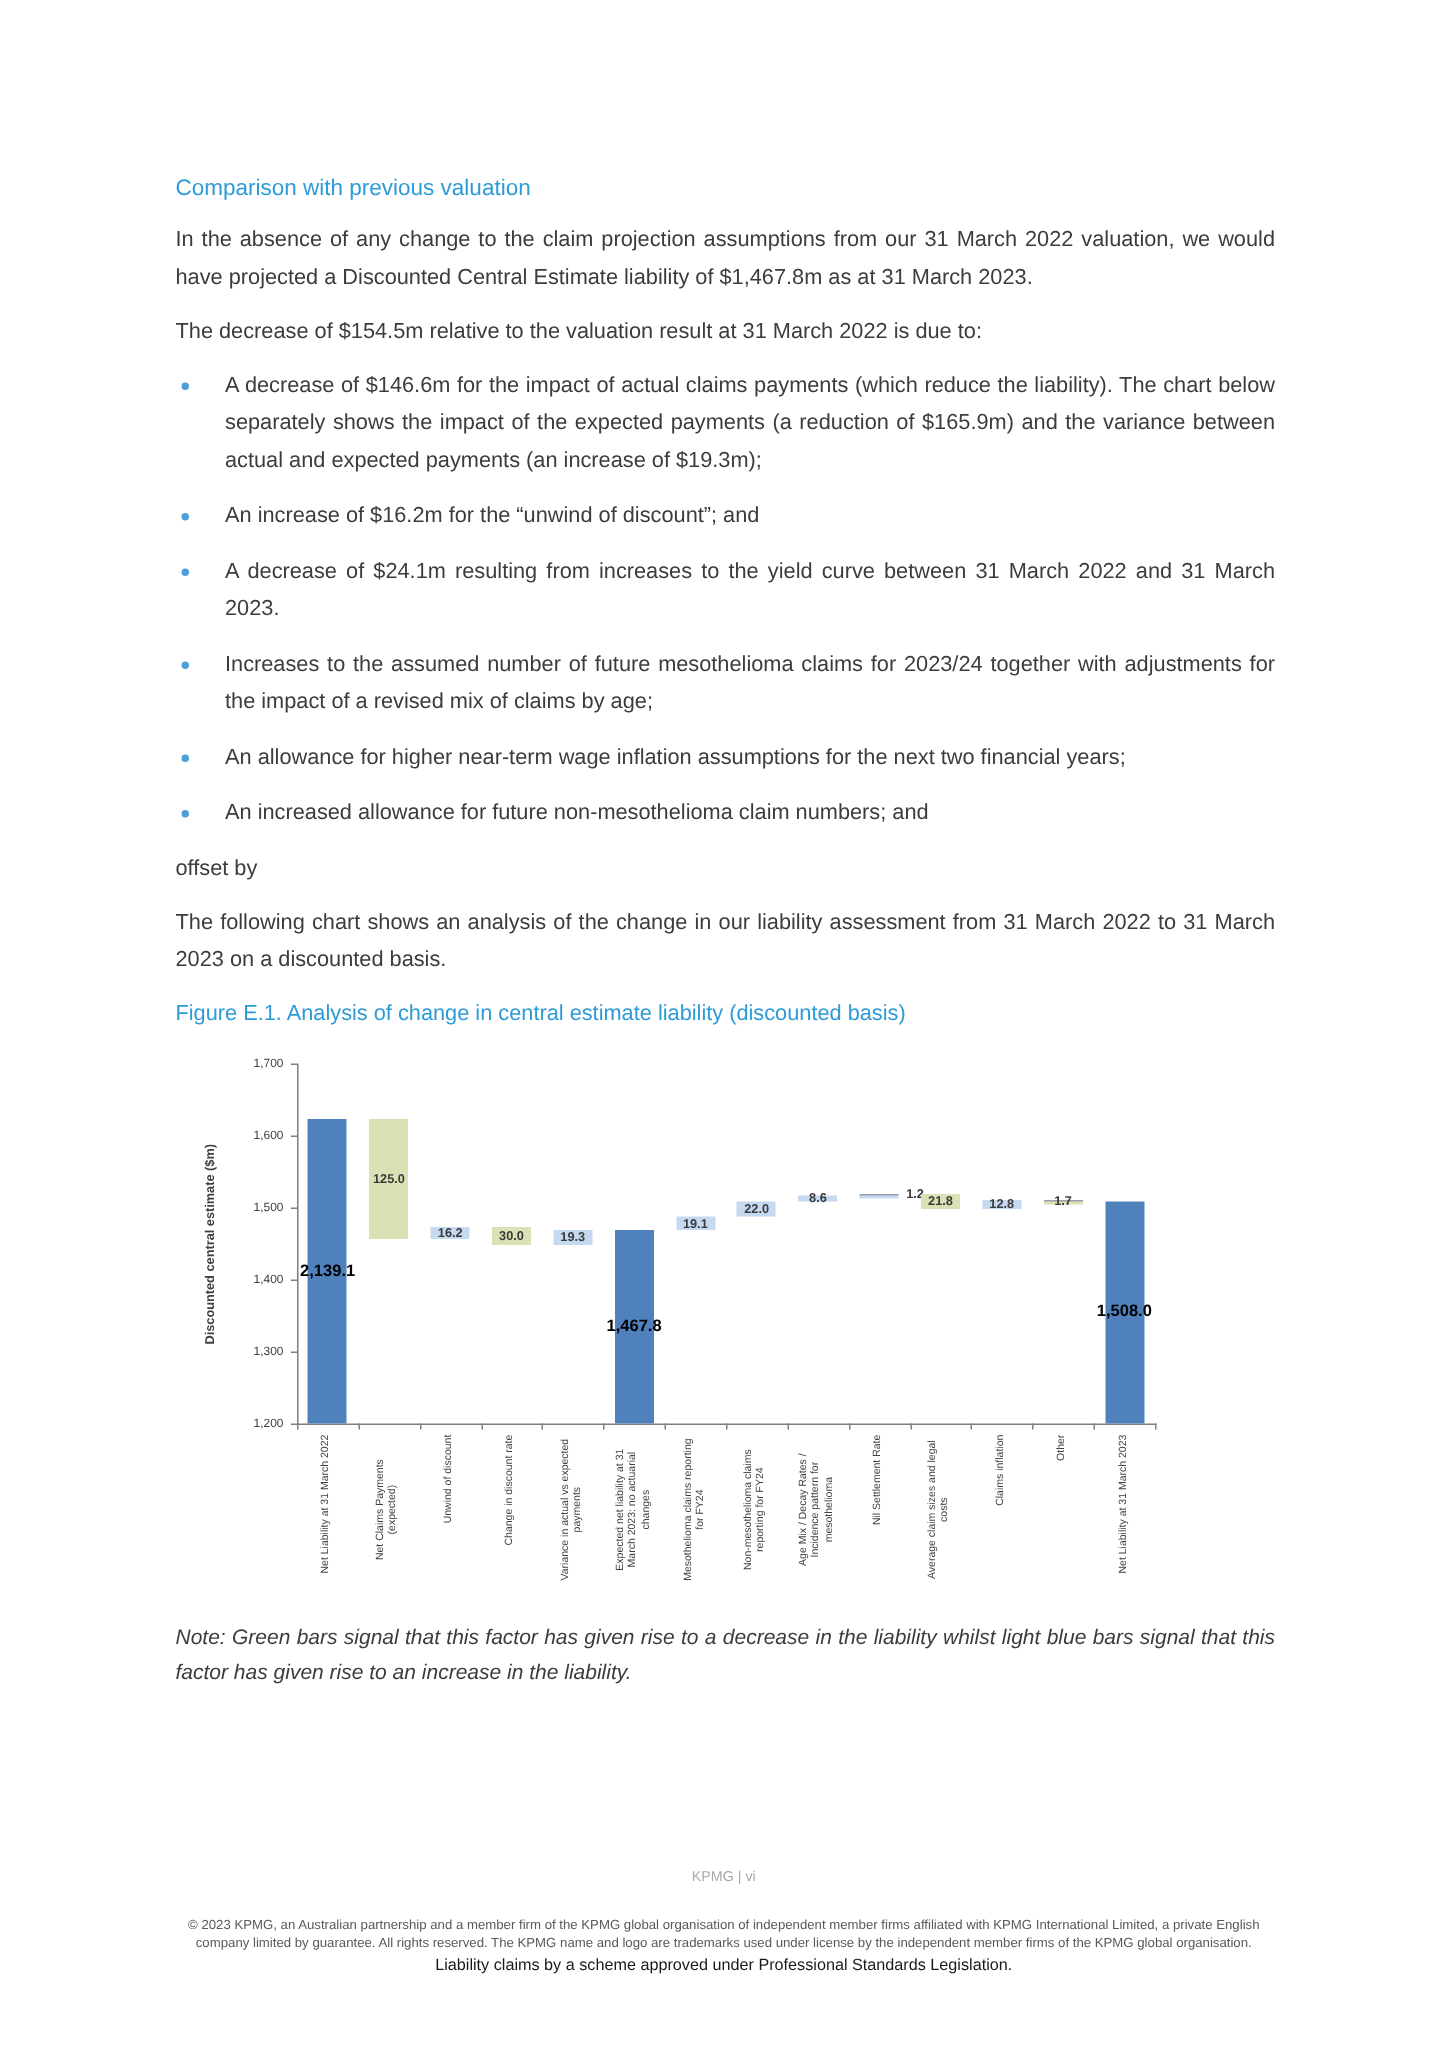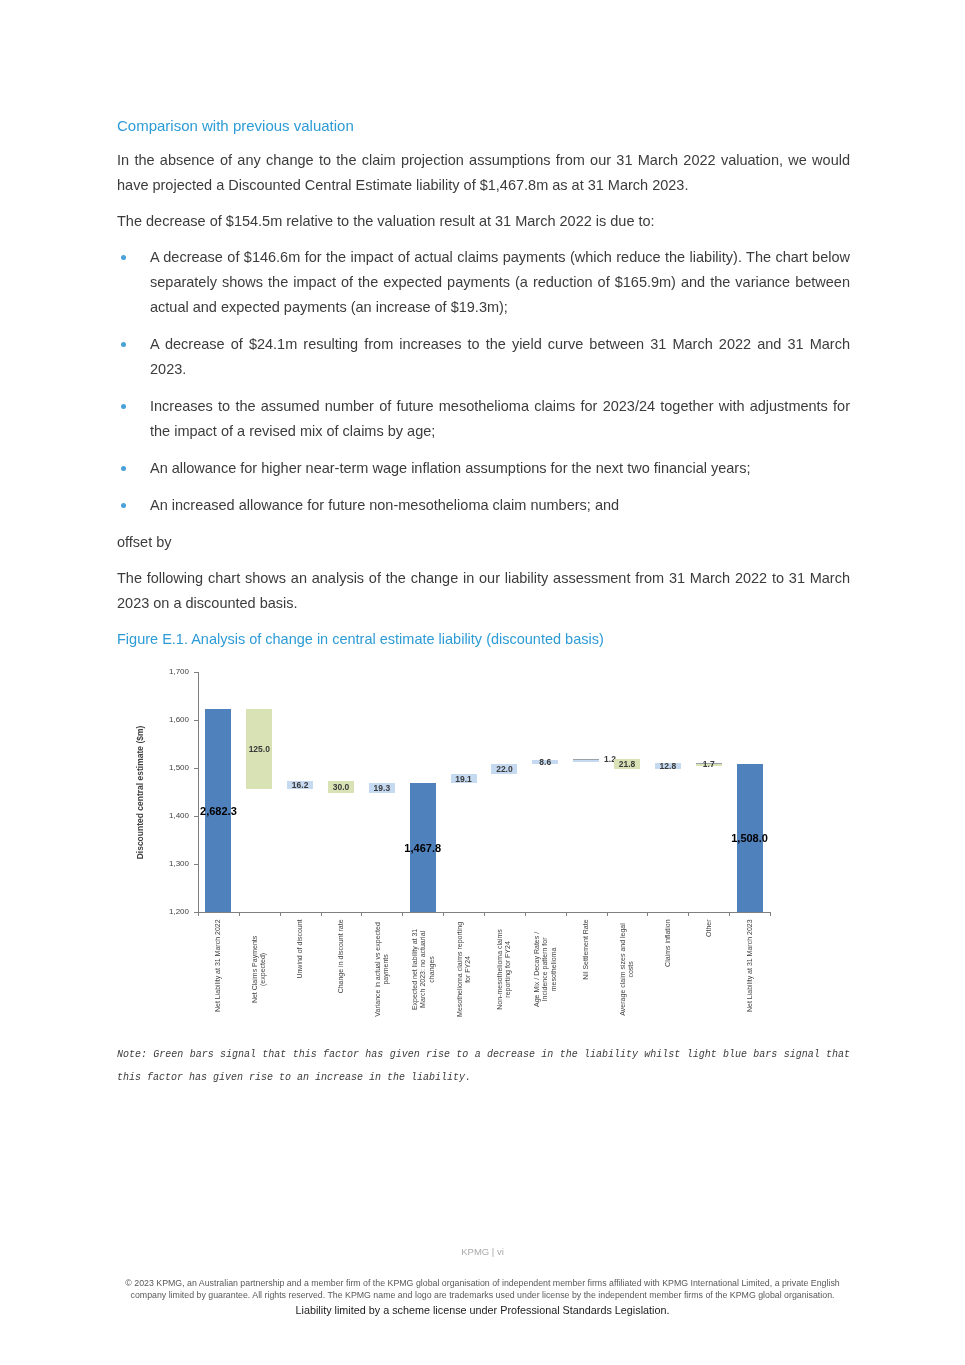--- a/index.html
+++ b/index.html
@@ -25,41 +25,45 @@
   .bar.increase{background:#c5d9f1;}
   .bar.decrease{background:#d8e2b5;}
   .bar.tiny{border-top:1px solid #9aa2ab;}
   .val{position:absolute;font-size:8.5px;font-weight:600;color:#3a3a3a;white-space:nowrap;}
   .val.total{font-size:11px;font-weight:700;color:#000;}
   .ytick{position:absolute;font-size:8px;color:#3f3f3f;text-align:right;line-height:10px;}
   .tickmark{position:absolute;background:#7f7f7f;}
   .xlab{position:absolute;display:flex;align-items:center;justify-content:flex-end;
         transform:rotate(-90deg);font-size:7px;color:#3f3f3f;line-height:8.5px;}
   .xlab span{text-align:center;display:block;}
-  .note{font-style:italic;font-size:10px;line-height:23px;margin:10px 0 0 0;font-family:Liberation Mono, monospace;}
+  .note{font-style:italic;font-size:14px;line-height:23px;margin:10px 0 0 0;}
   .footer{position:absolute;left:0;top:1246px;width:965px;text-align:center;}
   .page-num{color:#a9a9a9;font-size:9.5px;margin-bottom:21px;}
   .copyright{color:#595959;font-size:8.8px;line-height:11.5px;width:744px;margin:0 auto 2px auto;}
   .liability{color:#1a1a1a;font-size:10.8px;line-height:14px;}
 </style>
 </head>
 <body>
 
 <div class="page">
   <div class="content">
 
     <h2 class="heading">Comparison with previous valuation</h2>
 
     <p class="para">In the absence of any change to the claim projection assumptions from our 31 March 2022 valuation, we would have projected a Discounted Central Estimate liability of $1,467.8m as at 31 March 2023.</p>
     <p class="para">The decrease of $154.5m relative to the valuation result at 31 March 2022 is due to:</p>
 
     <ul class="bullets">
       <li>
         <span class="dot"></span>
         <span class="li-text">A decrease of $146.6m for the impact of actual claims payments (which reduce the liability). The chart below separately shows the impact of the expected payments (a reduction of $165.9m) and the variance between actual and expected payments (an increase of $19.3m);</span>
+      </li>
+      <li>
+        <span class="dot"></span>
+        <span class="li-text">An increase of $16.2m for the “unwind of discount”; and</span>
       </li>
       <li>
         <span class="dot"></span>
         <span class="li-text">A decrease of $24.1m resulting from increases to the yield curve between 31 March 2022 and 31 March 2023.</span>
       </li>
     </ul>
 
 
     <ul class="bullets">
       <li>
@@ -107,21 +111,21 @@
         <div class="tickmark" style="left: 313.143px; top: 251px; width: 1px; height: 4px;"></div>
         <div class="tickmark" style="left: 354px; top: 251px; width: 1px; height: 4px;"></div>
         <div class="tickmark" style="left: 394.857px; top: 251px; width: 1px; height: 4px;"></div>
         <div class="tickmark" style="left: 435.714px; top: 251px; width: 1px; height: 4px;"></div>
         <div class="tickmark" style="left: 476.571px; top: 251px; width: 1px; height: 4px;"></div>
         <div class="tickmark" style="left: 517.429px; top: 251px; width: 1px; height: 4px;"></div>
         <div class="tickmark" style="left: 558.286px; top: 251px; width: 1px; height: 4px;"></div>
         <div class="tickmark" style="left: 599.143px; top: 251px; width: 1px; height: 4px;"></div>
         <div class="tickmark" style="left: 640px; top: 251px; width: 1px; height: 4px;"></div>
         <div class="bar total" style="left: 75.4286px; top: 48.296px; width: 26px; height: 202.704px;"></div>
-        <div class="val total" style="left: 88.4286px; top: 149.648px; transform: translate(-50%, -50%);">2,682.3</div>
+        <div class="val total" style="left: 88.4286px; top: 149.648px; transform: translate(-50%, -50%);">2,139.1</div>
         <div class="xlab" style="width: 100px; height: 40.8571px; left: 38.4286px; top: 287.571px;">
           <span>Net Liability at 31 March 2022</span>
         </div>
         <div class="bar decrease" style="left: 116.286px; top: 48.296px; width: 26px; height: 79.632px;"></div>
         <div class="val" style="left: 129.286px; top: 88.112px; transform: translate(-50%, -50%);">125.0</div>
         <div class="xlab" style="width: 100px; height: 40.8571px; left: 79.2857px; top: 287.571px;">
           <span>Net Claims Payments (expected)</span>
         </div>
         <div class="bar increase" style="left: 157.143px; top: 120.152px; width: 26px; height: 7.776px;"></div>
         <div class="val" style="left: 170.143px; top: 124.04px; transform: translate(-50%, -50%); text-align: center;">16.2</div>
@@ -184,15 +188,15 @@
           <span>Net Liability at 31 March 2023</span>
         </div>
       </div>
 
     <p class="note">Note: Green bars signal that this factor has given rise to a decrease in the liability whilst light blue bars signal that this factor has given rise to an increase in the liability.</p>
   </div>
 
   <div class="footer">
     <div class="page-num">KPMG | vi</div>
     <div class="copyright">© 2023 KPMG, an Australian partnership and a member firm of the KPMG global organisation of independent member firms affiliated with KPMG International Limited, a private English company limited by guarantee. All rights reserved. The KPMG name and logo are trademarks used under license by the independent member firms of the KPMG global organisation.</div>
-    <div class="liability">Liability limited by a scheme license under Professional Standards Legislation.</div>
+    <div class="liability">Liability claims by a scheme approved under Professional Standards Legislation.</div>
   </div>
 </div>
 
 </body></html>

